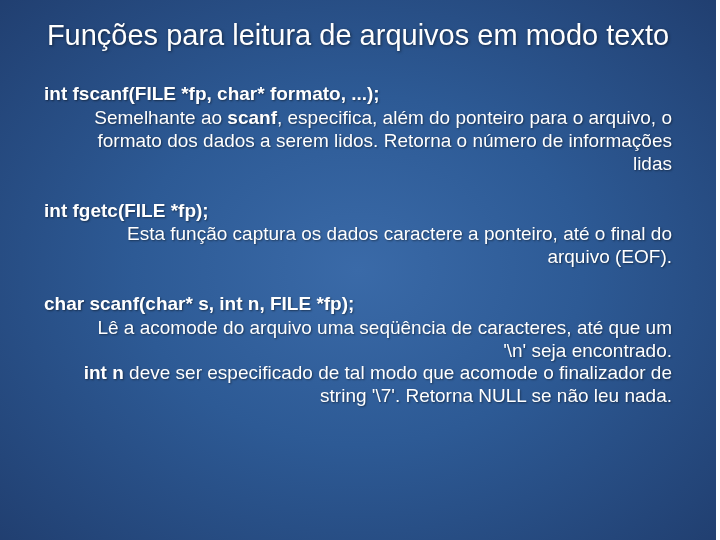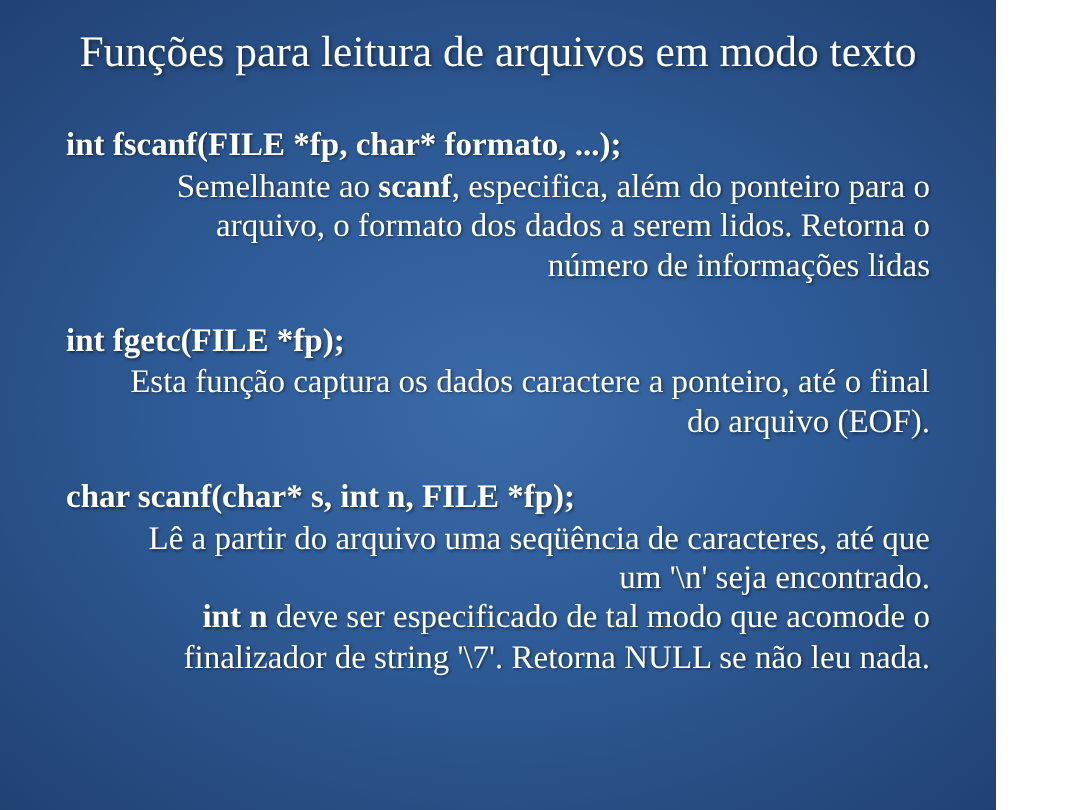--- a/index.html
+++ b/index.html
@@ -3,41 +3,41 @@
 <meta charset="utf-8">
 <style>
   html, body {
     margin: 0;
     padding: 0;
     width: 720px;
     height: 540px;
     overflow: hidden;
   }
   .slide {
-    width: 664px;
+    width: 716px;
     height: 540px;
     background: radial-gradient(ellipse 900px 700px at 50% 50%, #3a6aa8 0%, #2d5a95 25%, #1f3b6b 60%, #0e1d3a 100%);
     color: #ffffff;
-    font-family: Liberation Serif, serif;
+    font-family: Liberation Sans, sans-serif;
     box-sizing: border-box;
     padding: 18px 44px 30px 44px;
     position: relative;
   }
   .title {
     text-align: center;
     font-size: 29px;
     font-weight: 400;
     color: #ffffff;
     margin: 0 0 30px 0;
     line-height: 1.22;
     text-shadow: 1px 1px 3px rgba(0,0,0,0.5);
   }
   .entry {
     margin-bottom: 24px;
-    font-size: 22px;
+    font-size: 19px;
     line-height: 1.2;
     text-shadow: 1px 1px 2px rgba(0,0,0,0.45);
   }
   .sig {
     font-weight: bold;
     margin: 0 0 1px 0;
   }
   .desc {
     font-weight: normal;
     margin: 0 0 0 36px;
@@ -63,17 +63,17 @@
   <div class="entry">
     <p class="sig">int fgetc(FILE *fp);</p>
     <p class="desc">
       <span>Esta função captura os dados caractere a ponteiro, até o final do arquivo (EOF).</span>
     </p>
   </div>
 
   <div class="entry">
     <p class="sig">char scanf(char* s, int n, FILE *fp);</p>
     <p class="desc">
-      <span>Lê a partir do arquivo uma seqüência de caracteres, até que um '\n' seja encontrado.</span><br>
+      <span>Lê a acomode do arquivo uma seqüência de caracteres, até que um '\n' seja encontrado.</span><br>
       <span class="inline-bold">int n</span><span> deve ser especificado de tal modo que acomode o finalizador de string '\7'. Retorna NULL se não leu nada.</span>
     </p>
   </div>
 </div>
 
 </body></html>

